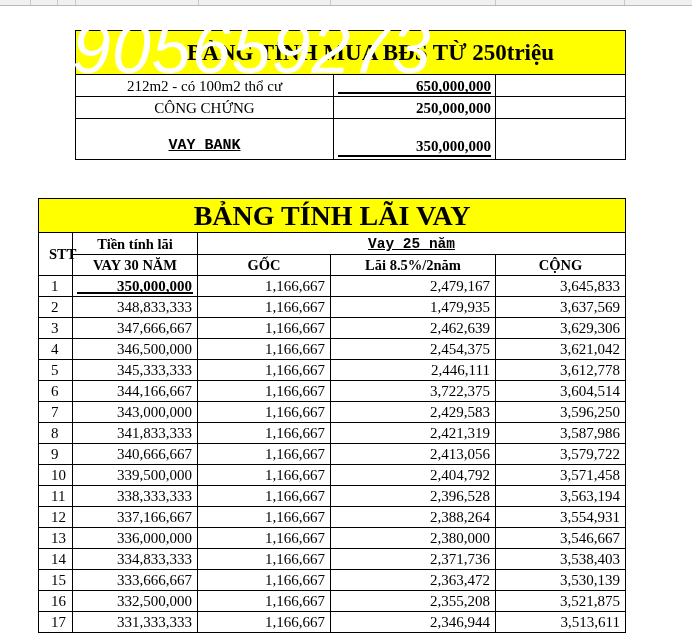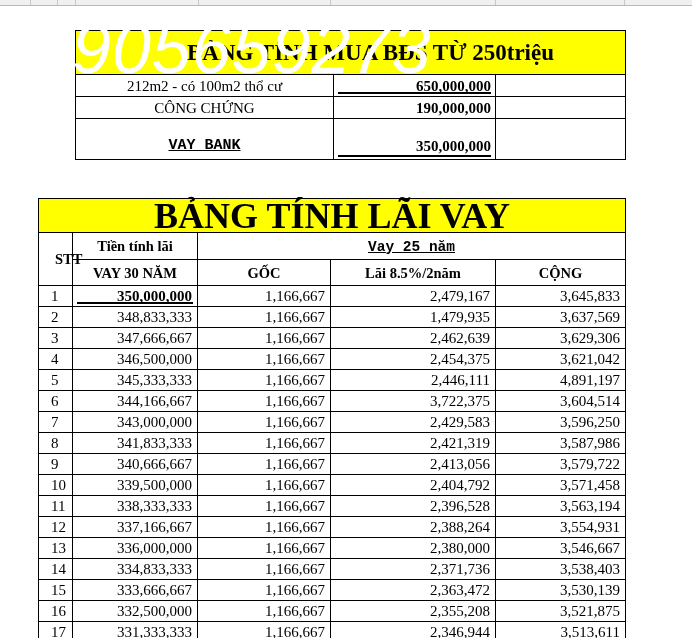--- a/index.html
+++ b/index.html
@@ -24,21 +24,21 @@
   .t1 .r { text-align: right; }
   .t1 .b { font-weight: bold; }
   .t1 .tall { height: 36px; vertical-align: bottom; padding-bottom: 4px; }
   .ul-cell { position: relative; }
   .ul-cell::after { content: ""; position: absolute; left: 4px; right: 4px; bottom: 2px; height: 2px; background: #000; }
   .u { text-decoration: underline; font-family: Liberation Mono, monospace; }
 
   
   .t2 { position: absolute; left: 38px; top: 198px; width: 587px; border-collapse: collapse; table-layout: fixed; }
   .t2 td { border: 1px solid #000; padding: 0 5px; font-size: 15px; height: 20px; line-height: 20px; white-space: nowrap; }
-  .t2 .title-cell { background: #ffff00; height: 33px; font-size: 36px; font-weight: bold; text-align: center; border-right: 1px solid #000; }
+  .t2 .title-cell { background: #ffff00; height: 33px; font-size: 28px; font-weight: bold; text-align: center; border-right: 1px solid #000; }
   .t2 .hdr { font-weight: bold; text-align: center; font-size: 14.5px; }
   .t2 .stt { text-align: left; padding-left: 12px; }
   .t2 .r { text-align: right; }
 
   .watermark {
     position: absolute; left: 72px; top: 14px;
     font-family: "Liberation Sans", "DejaVu Sans", sans-serif;
     font-size: 70px; font-style: italic; color: #ffffff; font-weight: normal;
     letter-spacing: 1px; line-height: 70px; pointer-events: none;
   }
@@ -66,21 +66,21 @@
       <tr>
     <td colspan="3" class="title-cell">BẢNG TÍNH MUA BĐS TỪ 250triệu</td>
   </tr>
   <tr>
     <td class="c">212m2 - có 100m2 thổ cư</td>
     <td class="r b ul-cell">650,000,000</td>
     <td></td>
   </tr>
   <tr>
     <td class="c">CÔNG CHỨNG</td>
-    <td class="r b">190,000,000</td>
+    <td class="r b">250,000,000</td>
     <td></td>
   </tr>
   <tr>
     <td class="c b u tall">VAY BANK</td>
     <td class="r b tall ul-cell">350,000,000</td>
     <td class="tall"></td>
   </tr>
 </tbody>
   </table>
 
@@ -90,21 +90,21 @@
       <col style="width:125px">
       <col style="width:133px">
       <col style="width:165px">
       <col style="width:130px">
   </colgroup>
   <tbody>
       <tr>
     <td colspan="5" class="title-cell">BẢNG TÍNH LÃI VAY</td>
   </tr>
   <tr>
-    <td rowspan="2" class="hdr" style="padding:16px;">STT</td>
+    <td rowspan="2" class="hdr" style="padding:10px;">STT</td>
     <td class="hdr">Tiền tính lãi</td>
     <td colspan="3" class="hdr" style=""><span class="u">Vay 25 năm</span></td>
   </tr>
   <tr>
     <td class="hdr">VAY 30 NĂM</td>
     <td class="hdr">GỐC</td>
     <td class="hdr">Lãi 8.5%/2năm</td>
     <td class="hdr">CỘNG</td>
   </tr>
   </tbody>
@@ -135,21 +135,21 @@
         <td class="r">346,500,000</td>
         <td class="r">1,166,667</td>
         <td class="r">2,454,375</td>
         <td class="r">3,621,042</td>
       </tr>
       <tr>
         <td class="stt">5</td>
         <td class="r">345,333,333</td>
         <td class="r">1,166,667</td>
         <td class="r">2,446,111</td>
-        <td class="r">4,891,197</td>
+        <td class="r">3,612,778</td>
       </tr>
       <tr>
         <td class="stt">6</td>
         <td class="r">344,166,667</td>
         <td class="r">1,166,667</td>
         <td class="r">3,722,375</td>
         <td class="r">3,604,514</td>
       </tr>
       <tr>
         <td class="stt">7</td>

